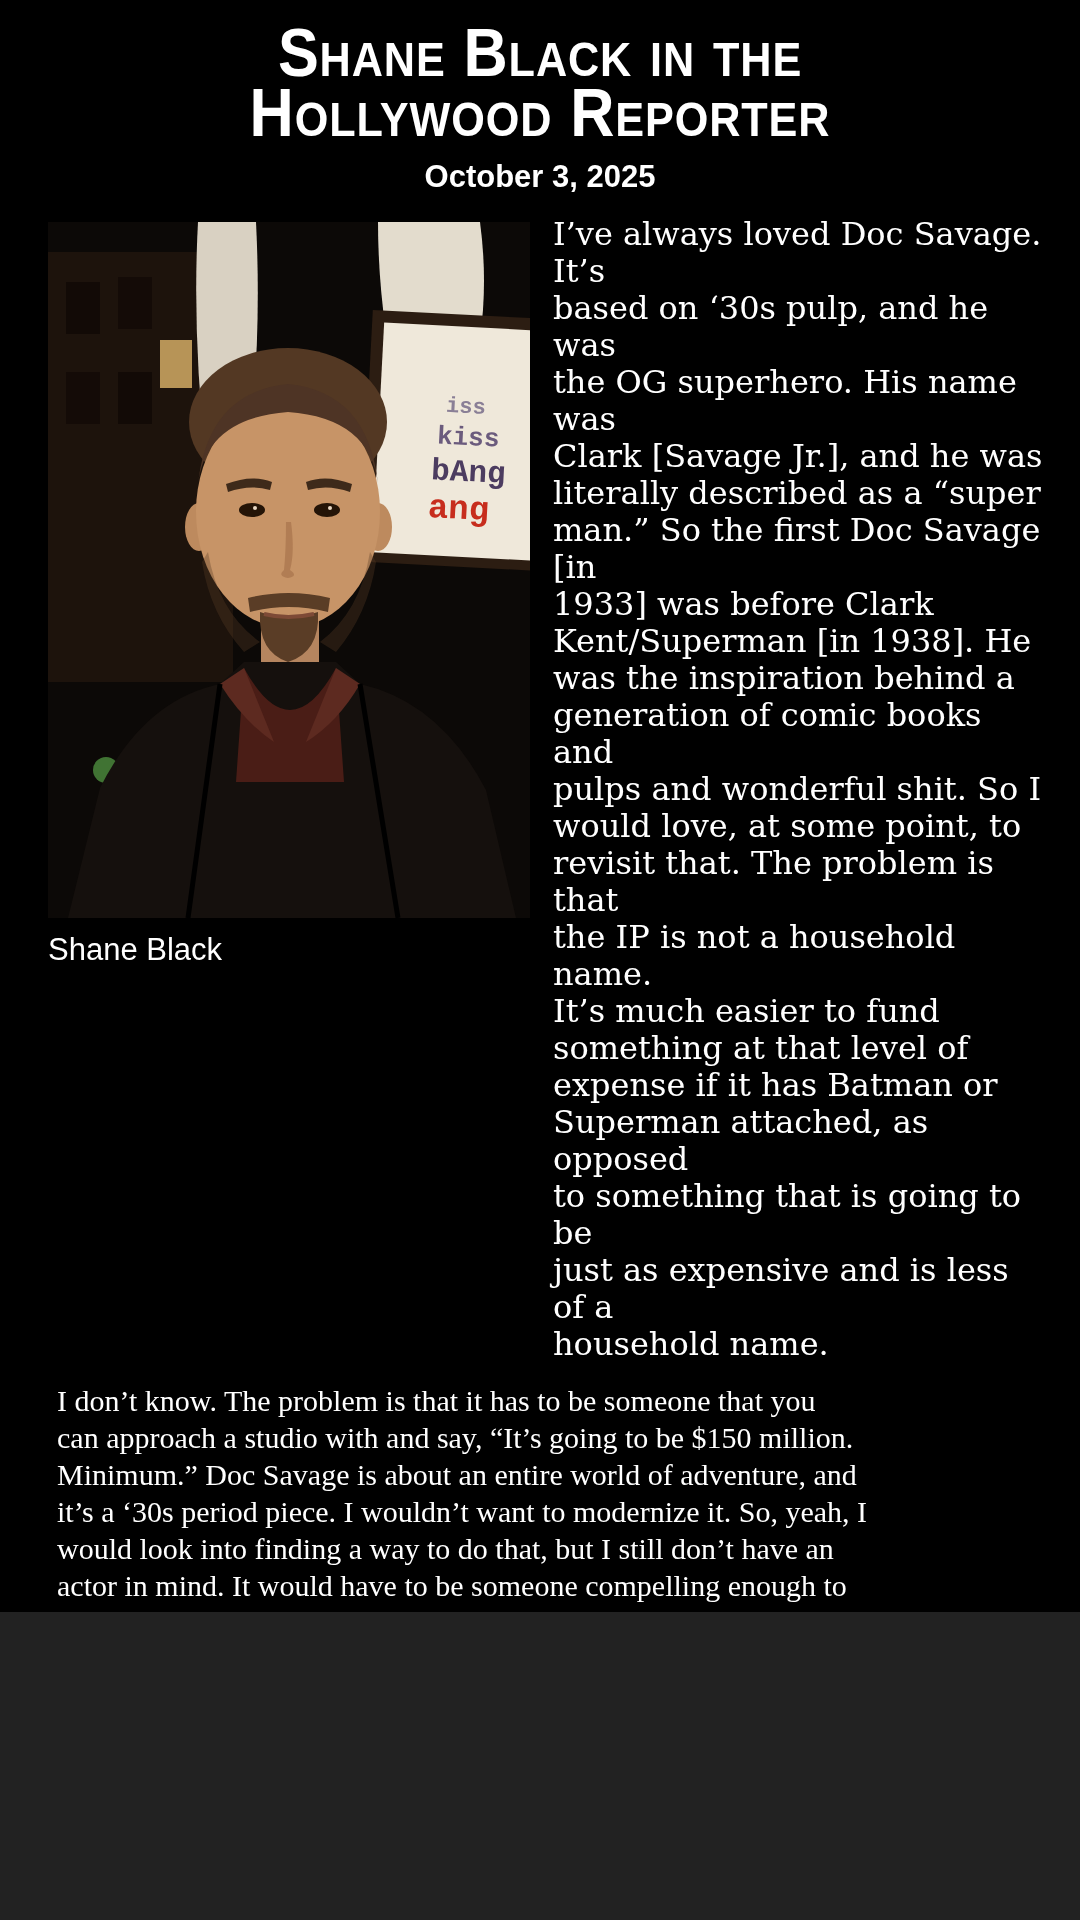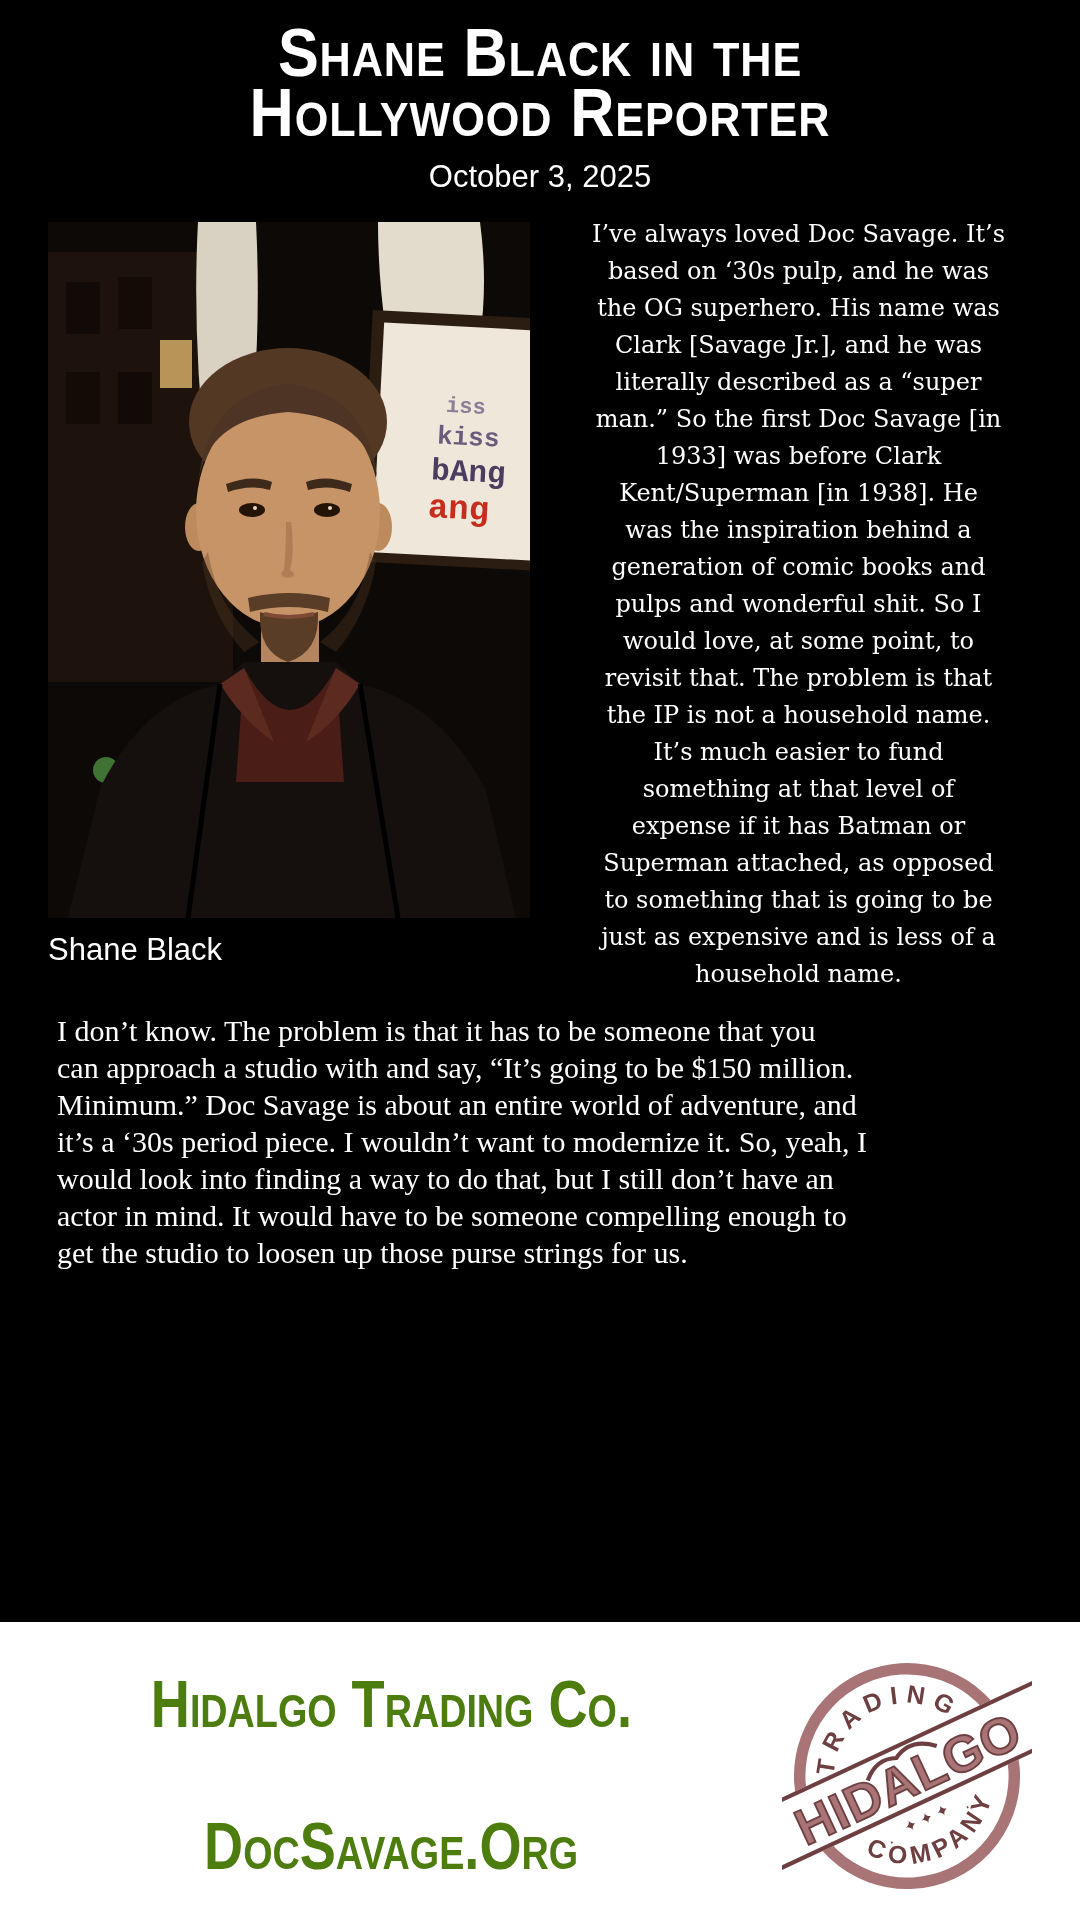--- a/index.html
+++ b/index.html
@@ -1,55 +1,55 @@
 <!DOCTYPE html>
 <html><head>
 <meta charset="utf-8">
 <style>
   * { margin:0; padding:0; box-sizing:border-box; }
   html,body { background:#222; }
   .page {
-    position:relative; width:1080px; height:1920px; margin:0 auto;
+    position:relative; width:1080px; height:1612px; margin:0 auto;
     background:#000; color:#fff; overflow:hidden;
     font-family:"Liberation Sans", sans-serif;
   }
   .content { height:1622px; overflow:hidden; }
 
   .title {
     margin-top:22px; text-align:center; white-space:pre-line;
     font-family:"Liberation Sans", sans-serif;
     font-weight:bold; font-variant:small-caps;
     font-size:68px; line-height:60px; letter-spacing:1px;
     transform:scaleX(.9); transform-origin:center top;
   }
   .date {
     margin-top:18px; text-align:center;
-    font-size:31px; line-height:34px; font-weight:normal;
+    font-size:31px; line-height:34px; font-weight:bold;
   }
   .question {
     font-family:"Liberation Serif", serif; font-style:italic;
     font-size:30px; line-height:43px;
     text-align:right; white-space:pre-line;
     padding:0 55px 0 50px;
   }
   .question-1 { margin-top:28px; }
   .question-2 { margin-top:40px; }
 
   .main-row { display:flex; margin-top:28px; align-items:flex-start; }
   .photo-col { width:530px; flex:none; }
   .photo-svg { display:block; margin-left:48px; width:482px; height:696px; }
   .caption {
     width:482px; margin-left:48px; margin-top:14px;
     text-align:left; font-size:31px; color:#fff;
   }
   .answer-col {
     flex:1; padding:0 36px 0 23px; margin-top:-6px;
     font-family:"DejaVu Serif", serif;
-    font-size:24px; line-height:37px;
-    white-space:pre-line; text-align:center;
+    font-size:32px; line-height:37px;
+    white-space:pre-line; text-align:left;
   }
   .answer-2 {
     margin-top:19px; padding:0 45px 0 57px;
     font-family:"Liberation Serif", serif;
     font-size:30px; line-height:37px;
     white-space:pre-line; text-align:left;
   }
 
   .footer {
     height:298px; background:#fff; color:#4d7c0f;

